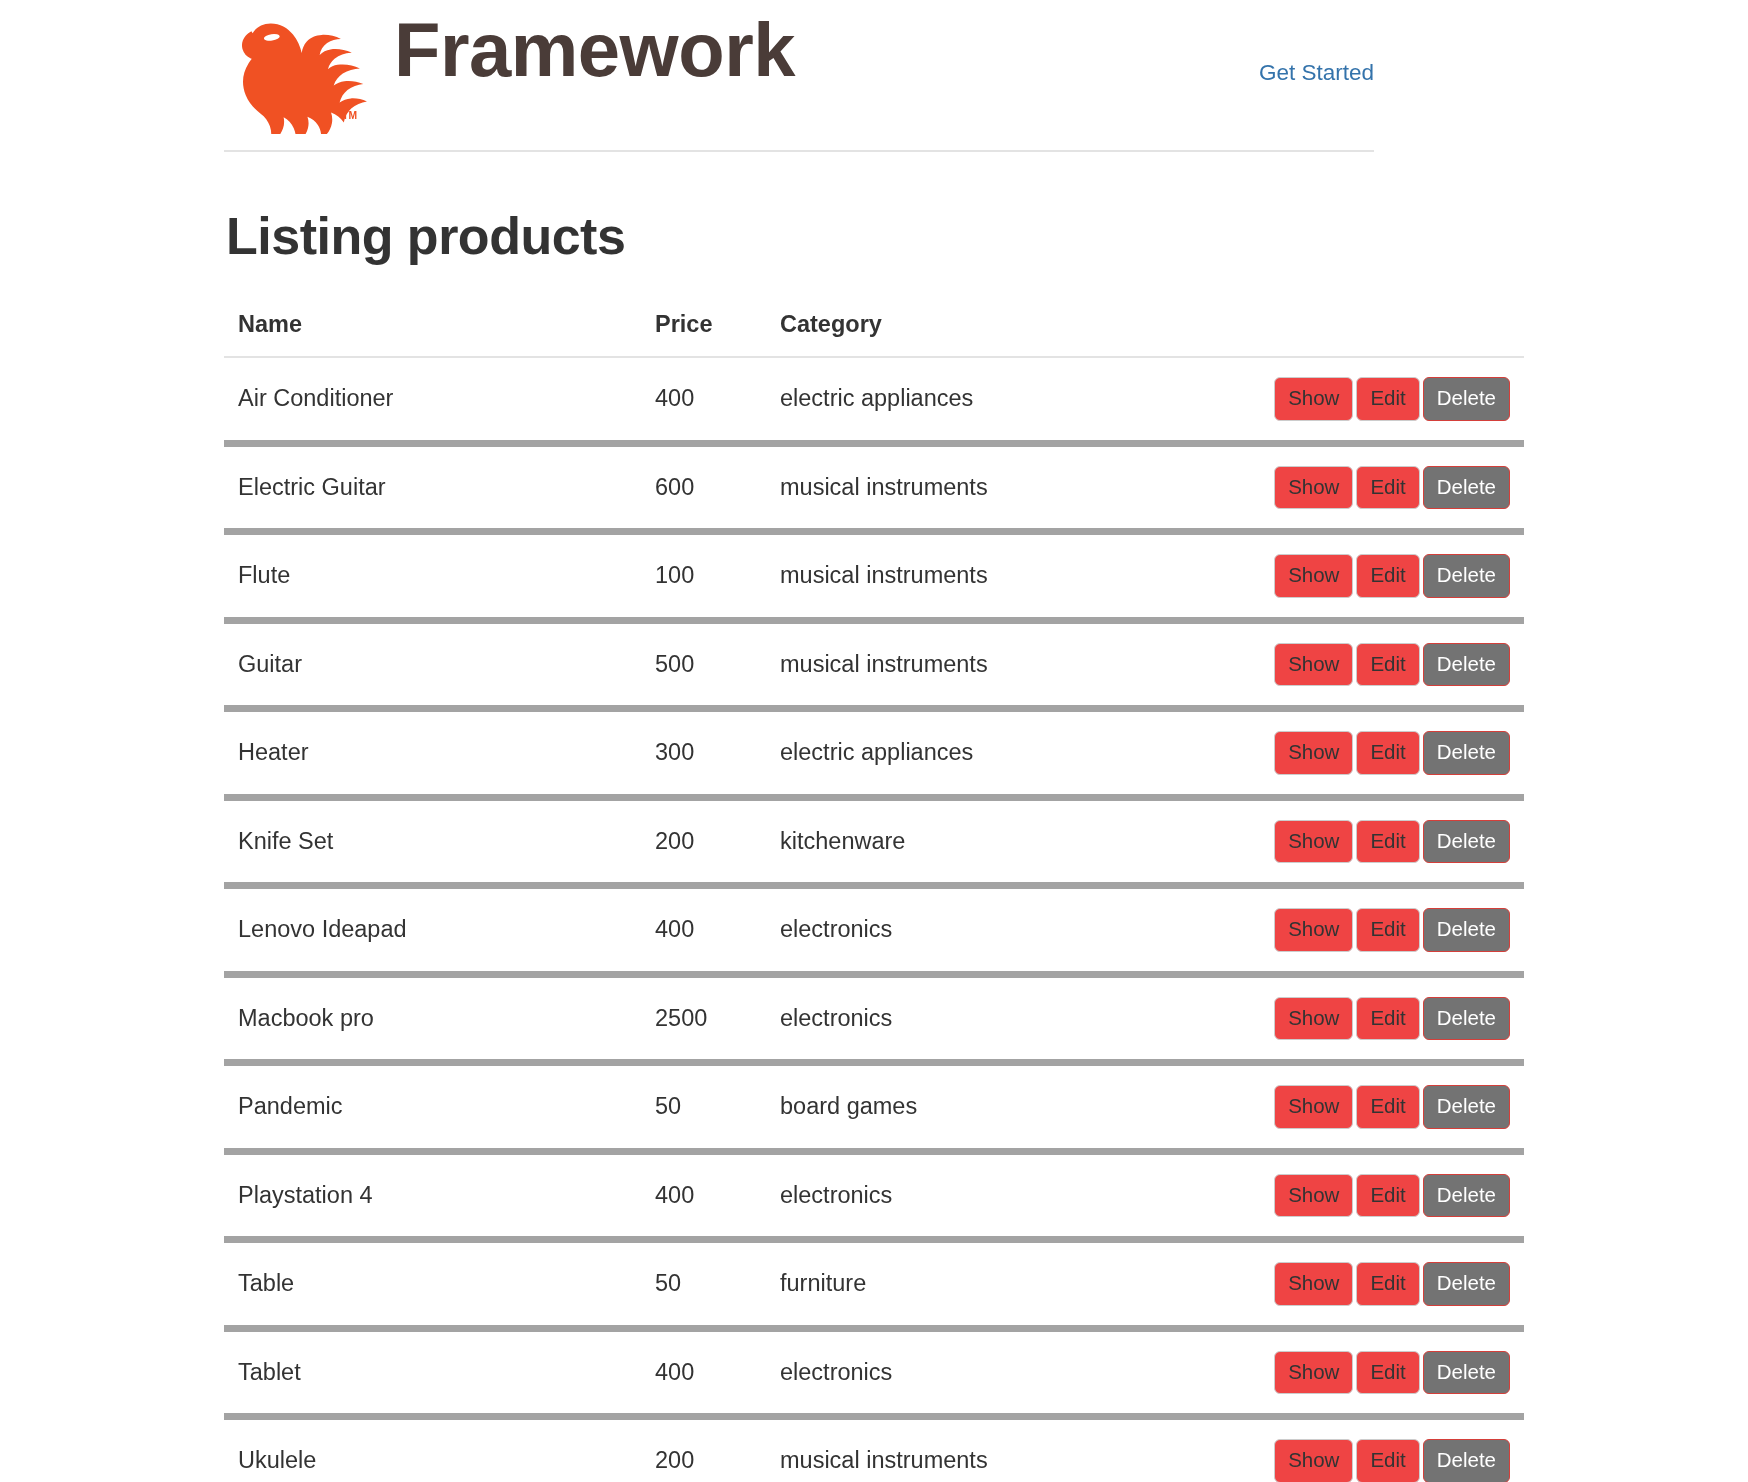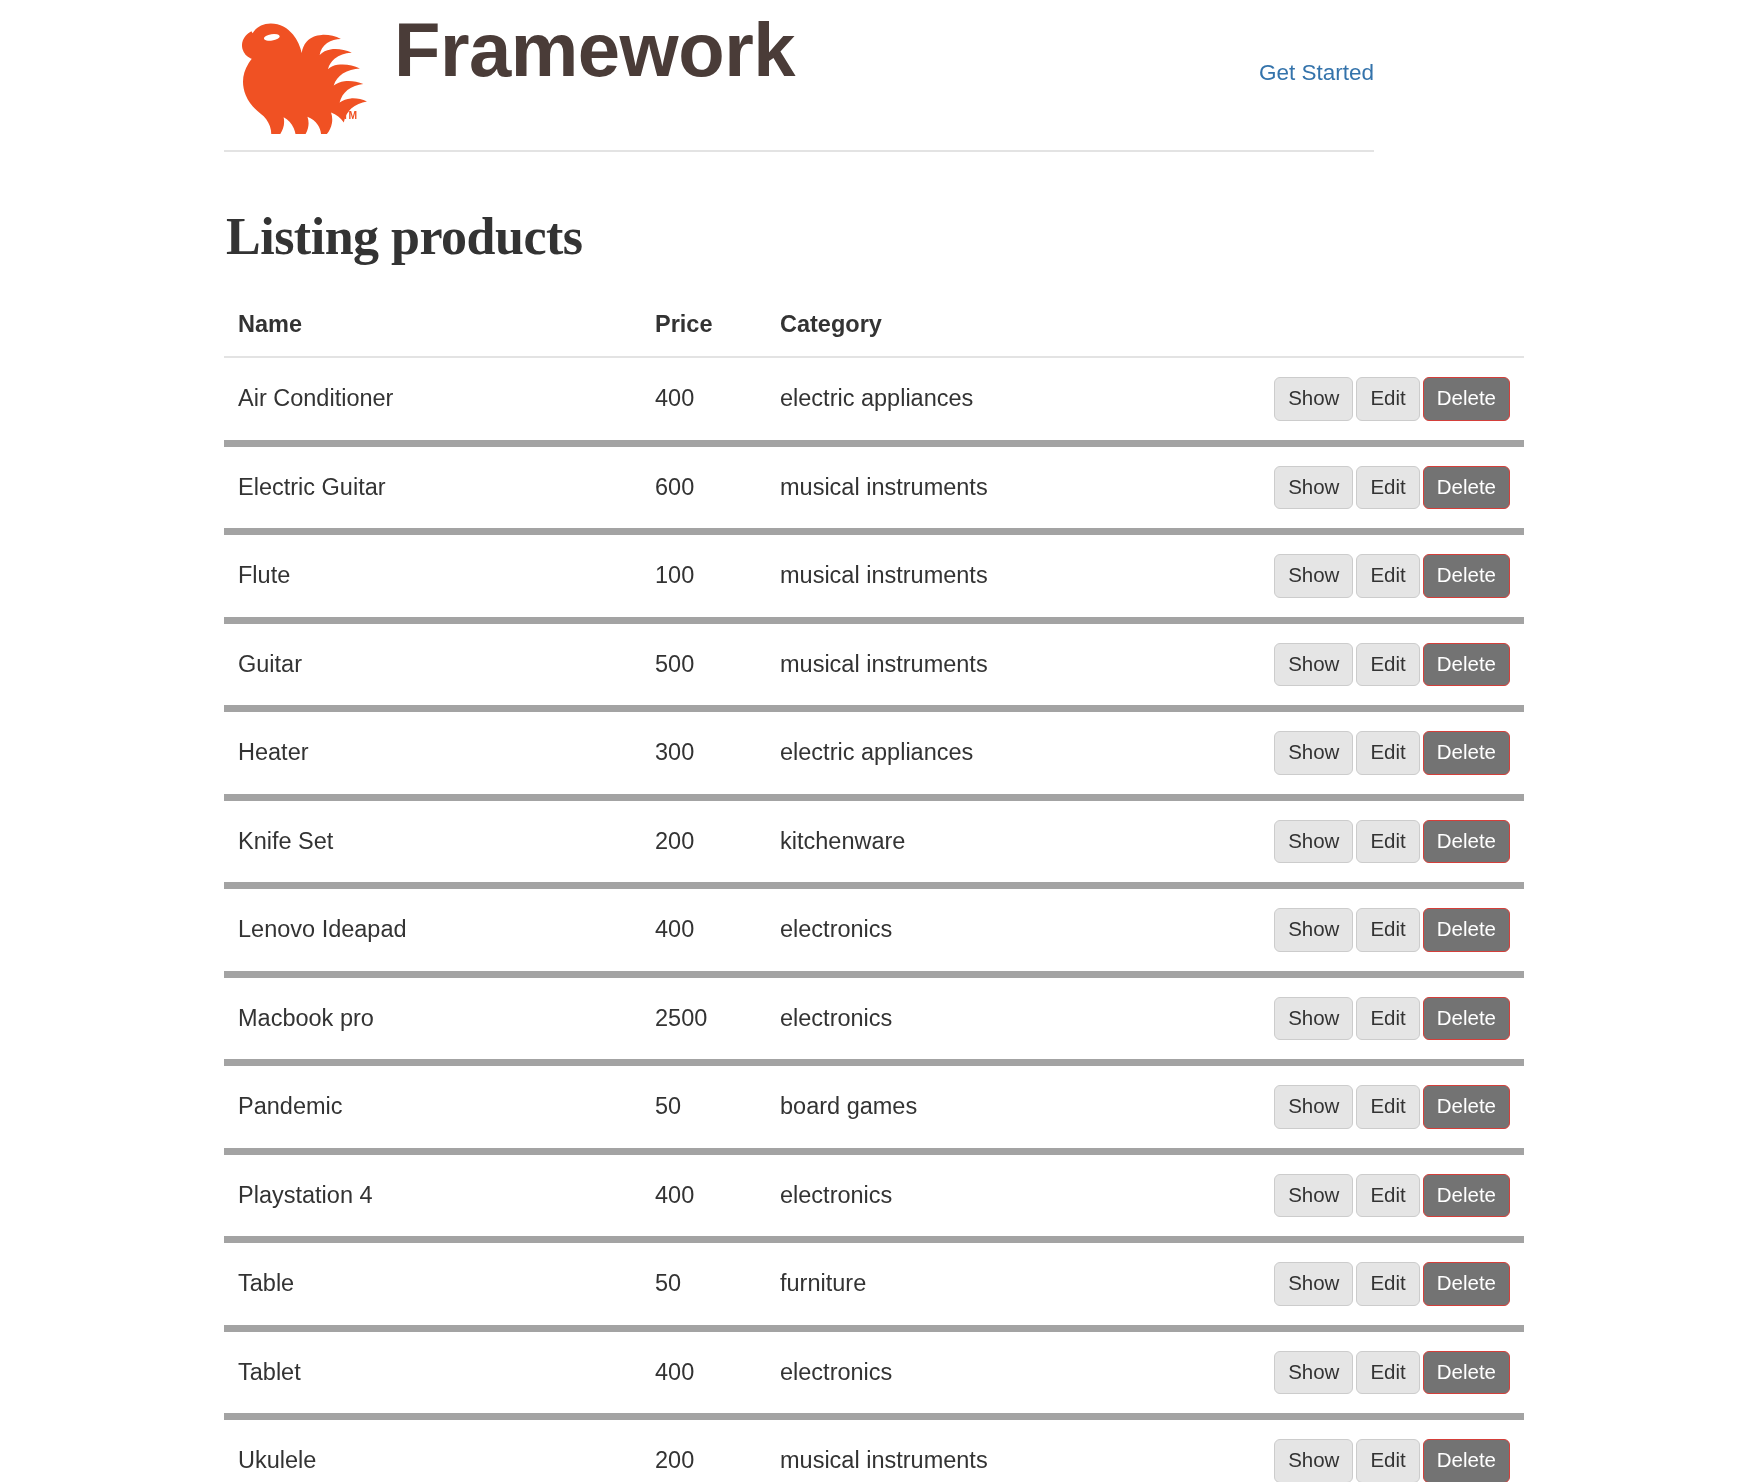--- a/index.html
+++ b/index.html
@@ -83,21 +83,20 @@
   main {
     padding-top: 4px;
   }
   .page-title {
     font-size: 52px;
     font-weight: bold;
     color: #333333;
     margin: 52px 0 38px 2px;
     letter-spacing: -0.5px;
     line-height: 1.1;
-    font-family: Liberation Serif, serif;
   }
 
   
   table.products {
     border-collapse: collapse;
     width: 1300px;
     table-layout: fixed;
     font-size: 23.5px;
   }
   table.products thead th {
@@ -135,21 +134,21 @@
     font-size: 20.5px;
     line-height: 1;
     padding: 10px 13px 11px 13px;
     border-radius: 6px;
     cursor: pointer;
     text-decoration: none;
     vertical-align: middle;
     margin-left: 3px;
   }
   .btn-default {
-    background: #e5e5e5;
+    background: #ef4444;
     border: 1px solid #cccccc;
     color: #333333;
   }
   .btn-danger {
     background: #737373;
     border: 1px solid #d43f3a;
     color: #ffffff;
   }
 </style>
 </head>

